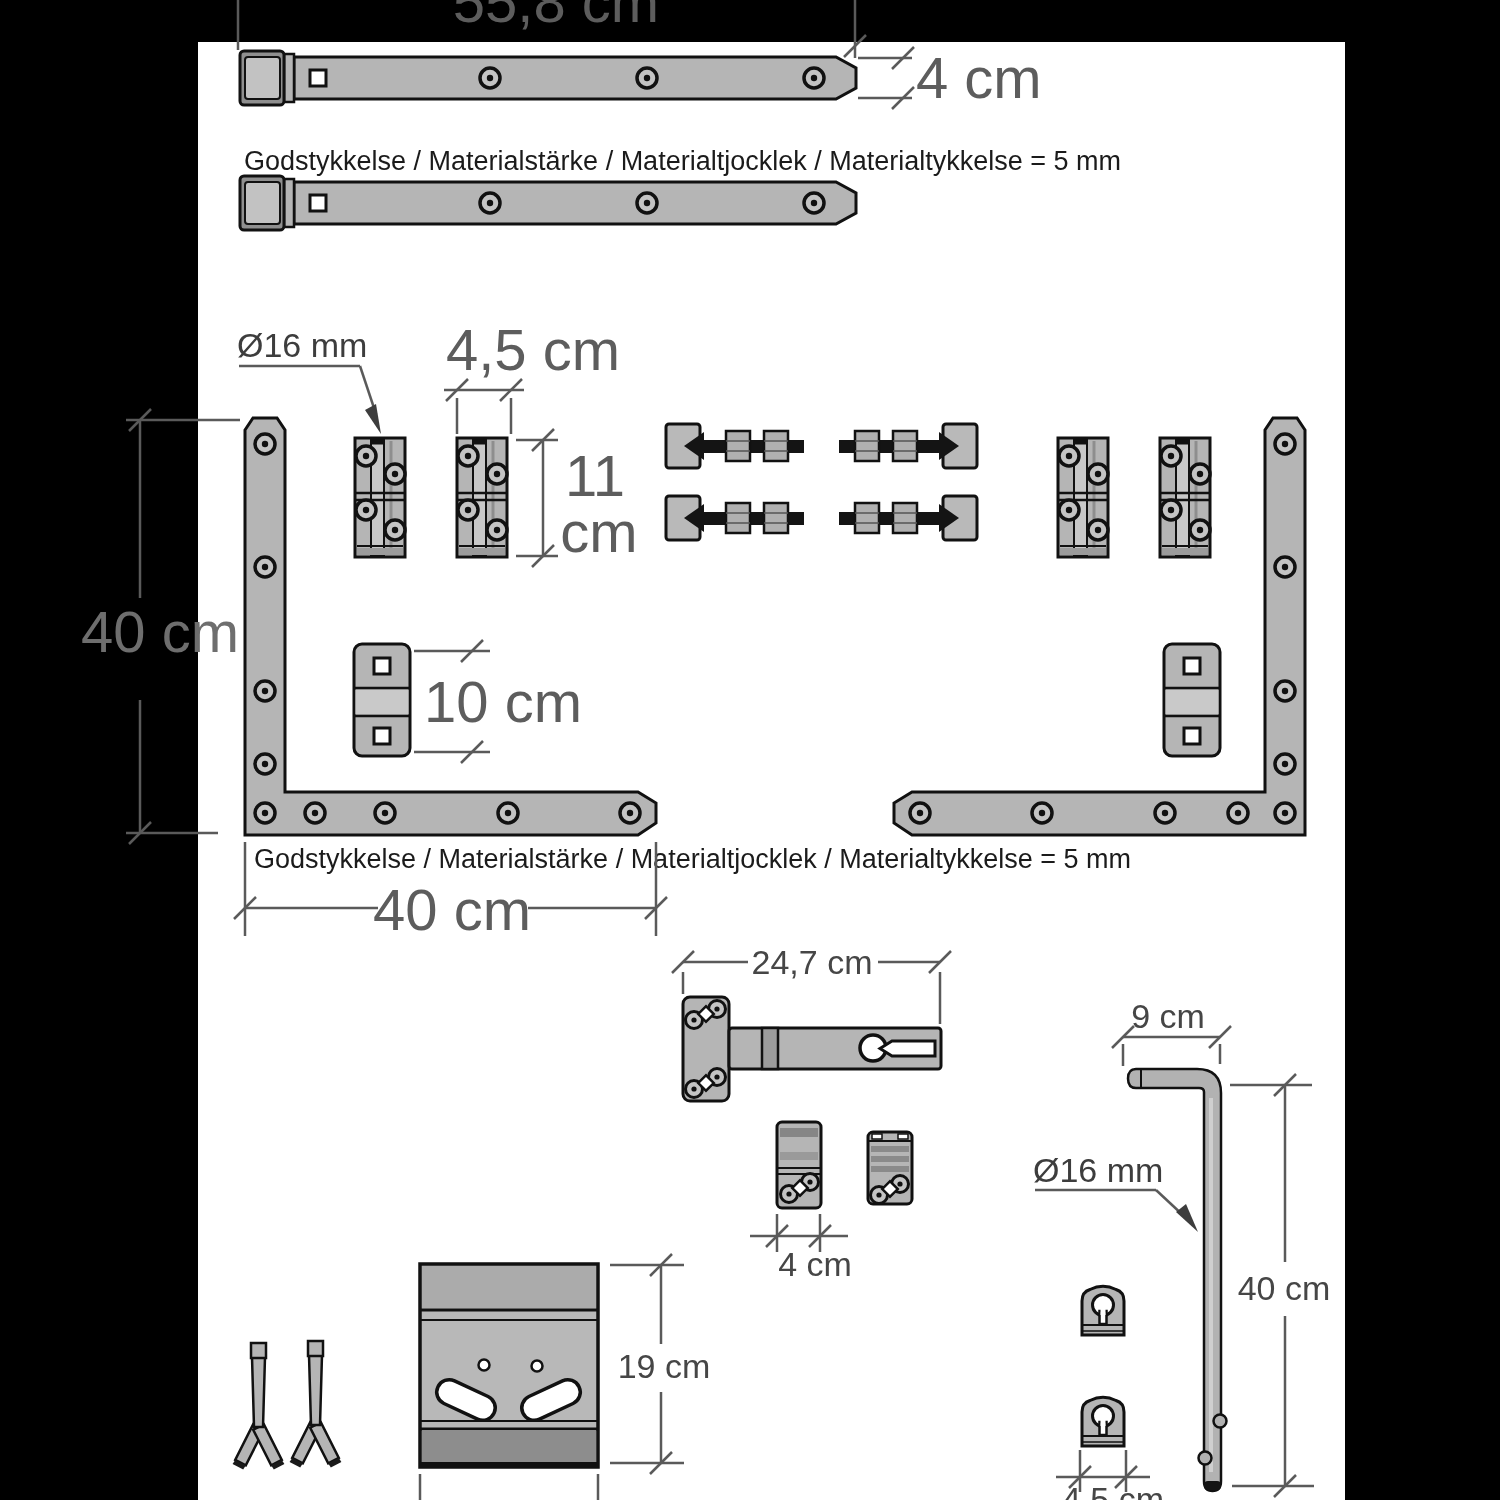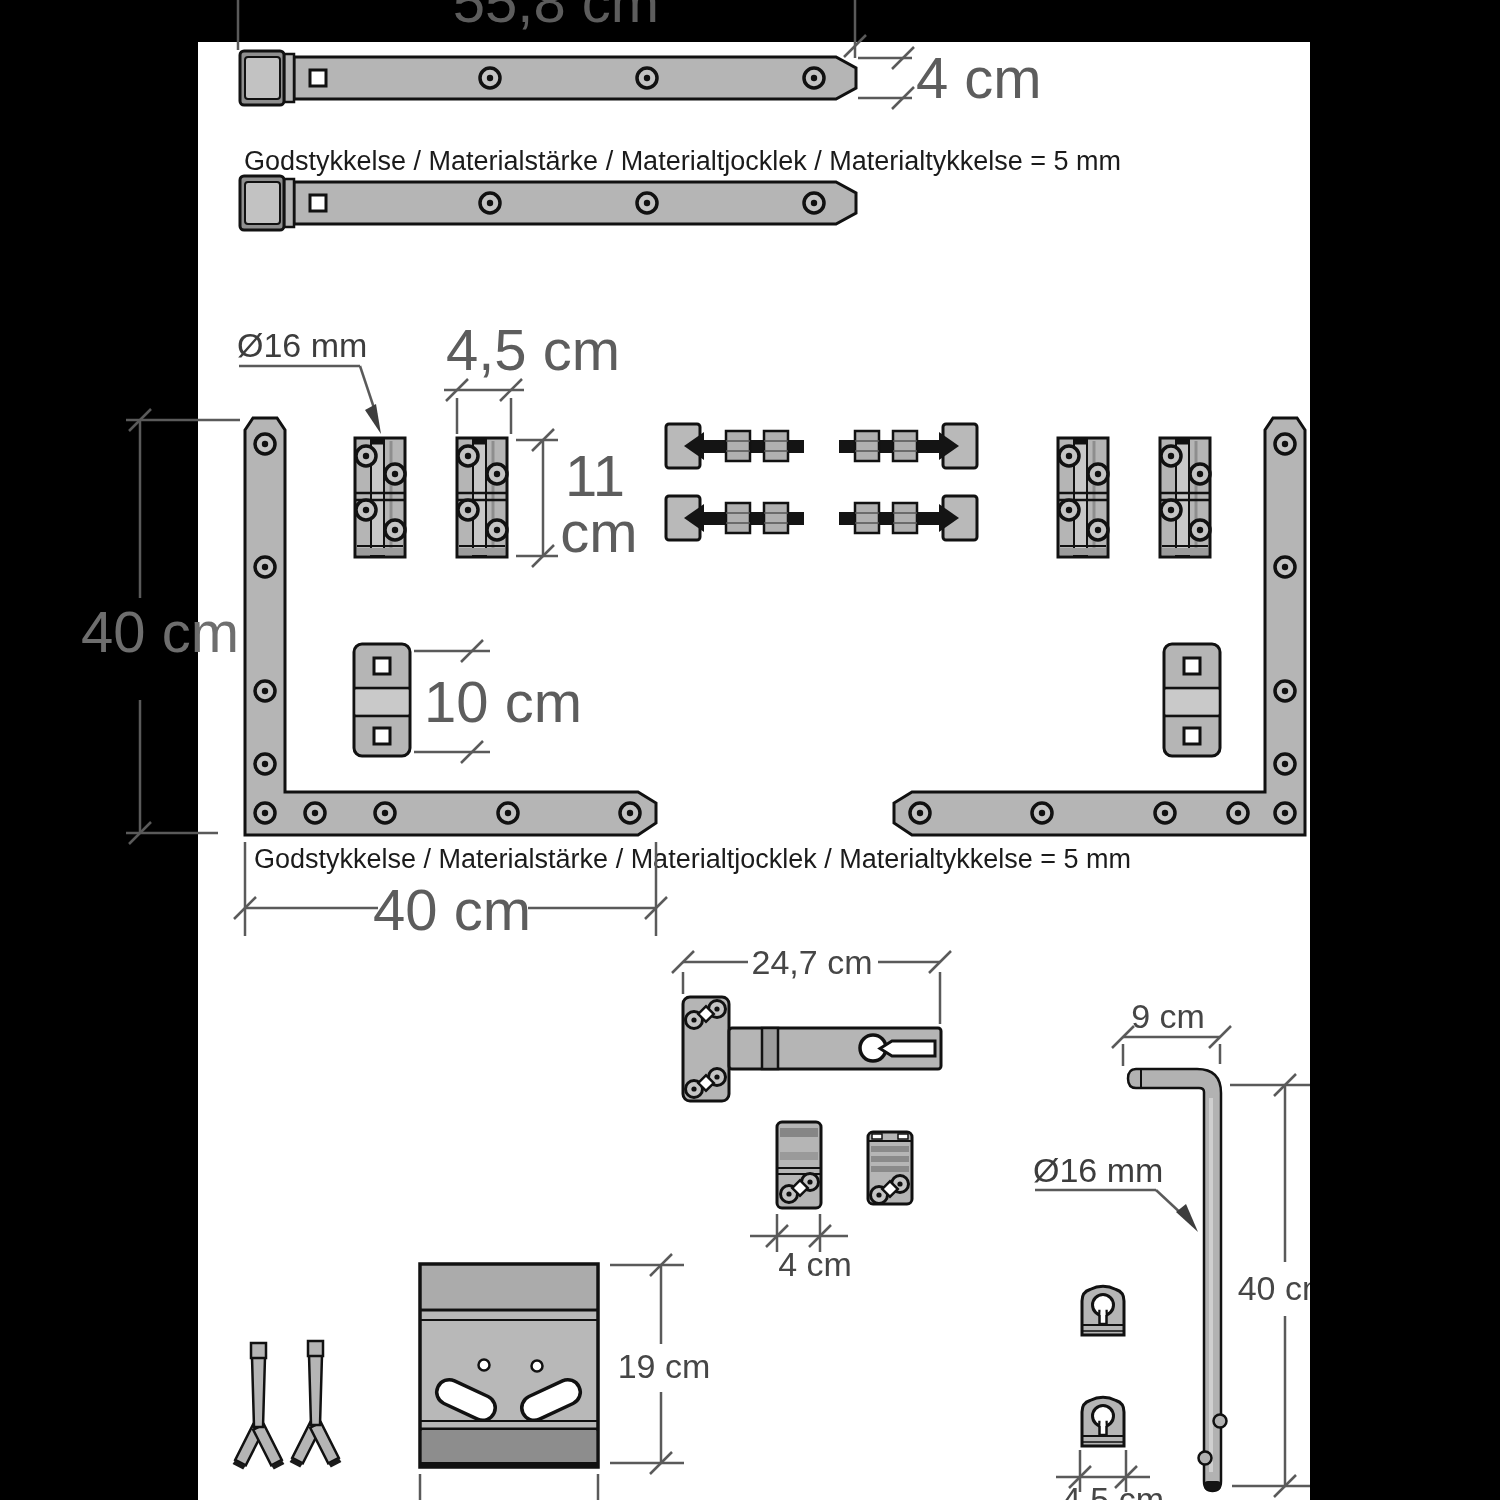--- a/index.html
+++ b/index.html
@@ -1,16 +1,16 @@
 <!DOCTYPE html>
 <html><head>
 <meta charset="utf-8">
 <style>
   html,body{margin:0;padding:0;background:#000;}
-  .stage{position:relative;width:1310px;height:1500px;background:#000;overflow:hidden;}
+  .stage{position:relative;width:1500px;height:1500px;background:#000;overflow:hidden;}
   svg{display:block;}
   text{font-family:"Liberation Sans","DejaVu Sans",sans-serif;}
   .t58{font-size:58px;fill:#5d5d5d;}
   .t58b{font-size:58px;fill:#6e6e6e;}
   .t34{font-size:34px;fill:#464646;}
   .t28{font-size:27px;fill:#1b1b1b;}
   .tlabel{font-size:34px;fill:#3d3d3d;}
   .dim{stroke:#5a5a5a;stroke-width:2.5;fill:none;}
 </style>
 </head>

